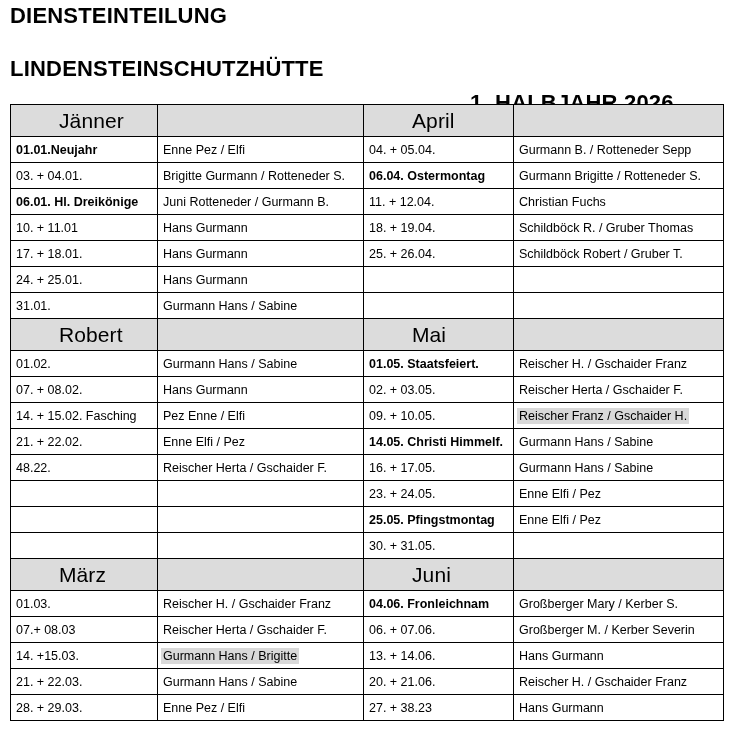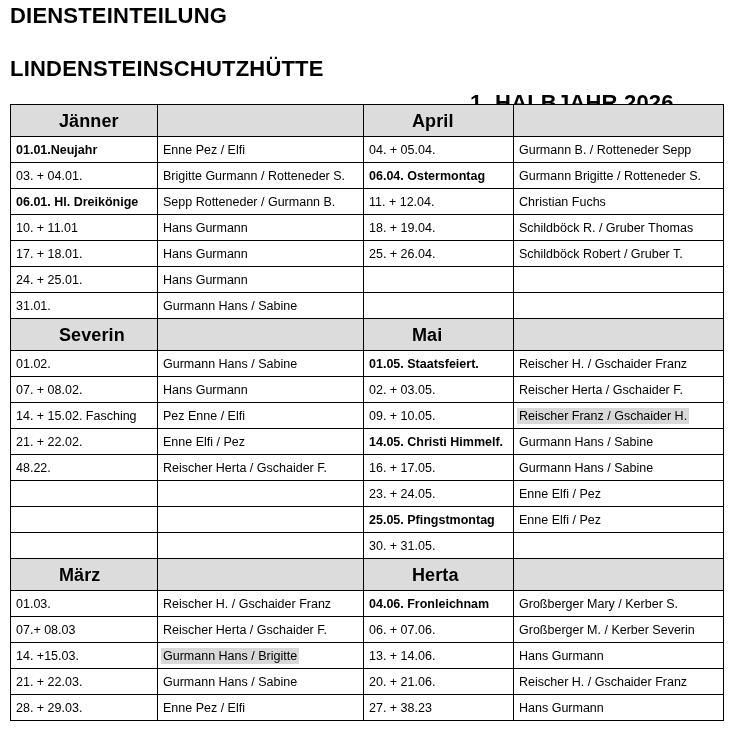--- a/index.html
+++ b/index.html
@@ -79,22 +79,22 @@
   .col-date   { width: 147px; }
   .col-name   { width: 206px; }
   .col-date2  { width: 150px; }
   .col-name2  { width: 210px; }
 
   tr.month-header td {
     background: #dcdcdc;
     height: 31px;
   }
   td.month-title {
-    font-size: 18px;
-    font-weight: bold;
+    font-size: 21px;
+    font-weight: normal;
     line-height: 22px;
     letter-spacing: 0.1px;
     padding-left: 48px;
   }
 
   td.bold-date {
     font-weight: bold;
   }
 
   td .hl {
@@ -135,21 +135,21 @@
           <td>Gurmann B. / Rotteneder Sepp</td>
         </tr>
         <tr>
           <td>03. + 04.01.</td>
           <td>Brigitte Gurmann / Rotteneder S.</td>
           <td class="bold-date">06.04. Ostermontag</td>
           <td>Gurmann Brigitte / Rotteneder S.</td>
         </tr>
         <tr>
           <td class="bold-date">06.01. Hl. Dreikönige</td>
-          <td>Sepp Rotteneder / Gurmann B.</td>
+          <td>Juni Rotteneder / Gurmann B.</td>
           <td>11. + 12.04.</td>
           <td>Christian Fuchs</td>
         </tr>
         <tr>
           <td>10. + 11.01</td>
           <td>Hans Gurmann</td>
           <td>18. + 19.04.</td>
           <td>Schildböck R. / Gruber Thomas</td>
         </tr>
         <tr>
@@ -164,21 +164,21 @@
           <td></td>
           <td></td>
         </tr>
         <tr>
           <td>31.01.</td>
           <td>Gurmann Hans / Sabine</td>
           <td></td>
           <td></td>
         </tr>
         <tr class="month-header">
-          <td class="month-title">Severin</td>
+          <td class="month-title">Robert</td>
           <td></td>
           <td class="month-title">Mai</td>
           <td></td>
         </tr>
         <tr>
           <td>01.02.</td>
           <td>Gurmann Hans / Sabine</td>
           <td class="bold-date">01.05. Staatsfeiert.</td>
           <td>Reischer H. / Gschaider Franz</td>
         </tr>
@@ -220,21 +220,21 @@
         </tr>
         <tr>
           <td></td>
           <td></td>
           <td>30. + 31.05.</td>
           <td></td>
         </tr>
         <tr class="month-header">
           <td class="month-title">März</td>
           <td></td>
-          <td class="month-title">Herta</td>
+          <td class="month-title">Juni</td>
           <td></td>
         </tr>
         <tr>
           <td>01.03.</td>
           <td>Reischer H. / Gschaider Franz</td>
           <td class="bold-date">04.06. Fronleichnam</td>
           <td>Großberger Mary / Kerber S.</td>
         </tr>
         <tr>
           <td>07.+ 08.03</td>

